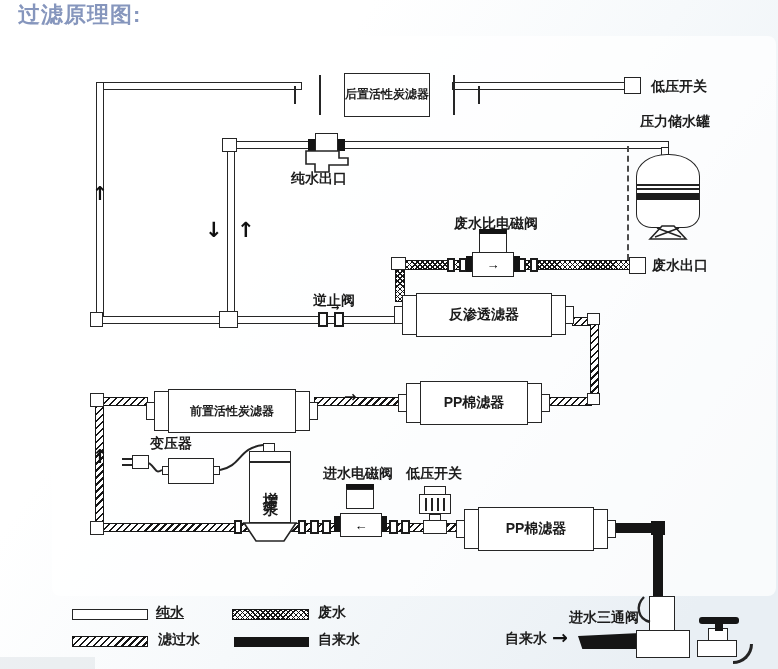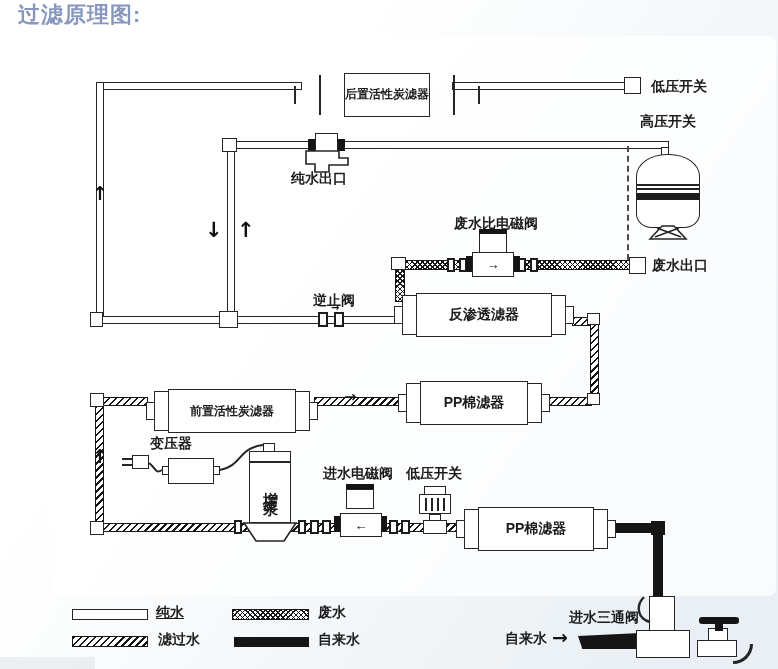--- a/index.html
+++ b/index.html
@@ -59,21 +59,21 @@
 
   <span class="arrow" style="left:92px;top:184px;font-size:19px;">↑</span>
   <span class="arrow" style="left:205px;top:220px;font-size:21px;">↓</span>
   <span class="arrow" style="left:237px;top:220px;font-size:21px;">↑</span>
 
   <div class="blk" style="left:308px;top:139px;width:9px;height:12px;"></div>
   <div class="blk" style="left:336px;top:139px;width:9px;height:12px;"></div>
   <div class="box" style="left:315px;top:133px;width:23px;height:19px;z-index:3;"></div>
   <div class="lbl" style="left:291px;top:171px;">纯水出口</div>
 
-  <div class="lbl" style="left:640px;top:114px;">高压开关</div>
+  <div class="lbl" style="left:640px;top:114px;">压力储水罐</div>
   <div class="abs" style="left:636px;top:154px;width:64px;height:74px;background:#fff;border:1.6px solid #242424;
        border-radius:48% 48% 16px 16px / 30% 30% 14px 14px;overflow:hidden;z-index:2;">
     <div style="position:absolute;left:0;top:29px;width:100%;height:2px;background:#242424;"></div>
     <div style="position:absolute;left:0;top:33px;width:100%;height:2px;background:#242424;"></div>
     <div style="position:absolute;left:0;top:38px;width:100%;height:7px;background:#1d1d1d;"></div>
   </div>
   <div class="dash" style="left:627px;top:146px;height:114px;"></div>
 
   <div class="pw" style="left:397px;top:260px;width:234px;height:10px;"></div>
   <div class="pw" style="left:395px;top:264px;width:10px;height:38px;"></div>

